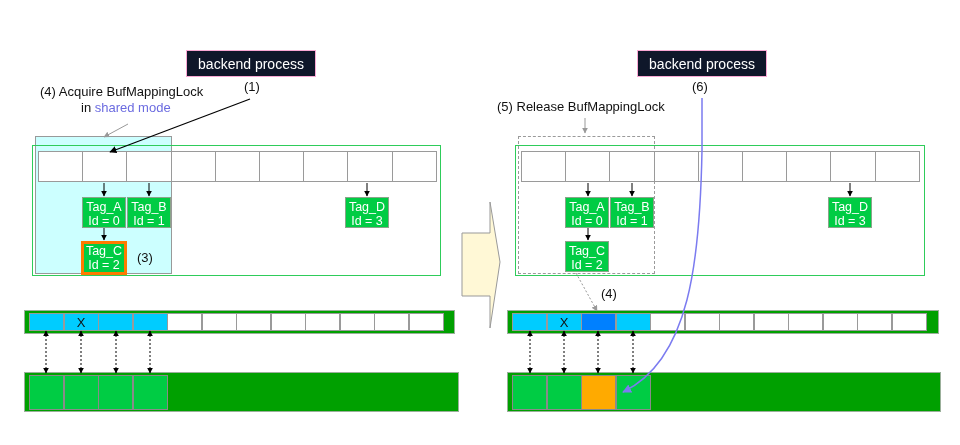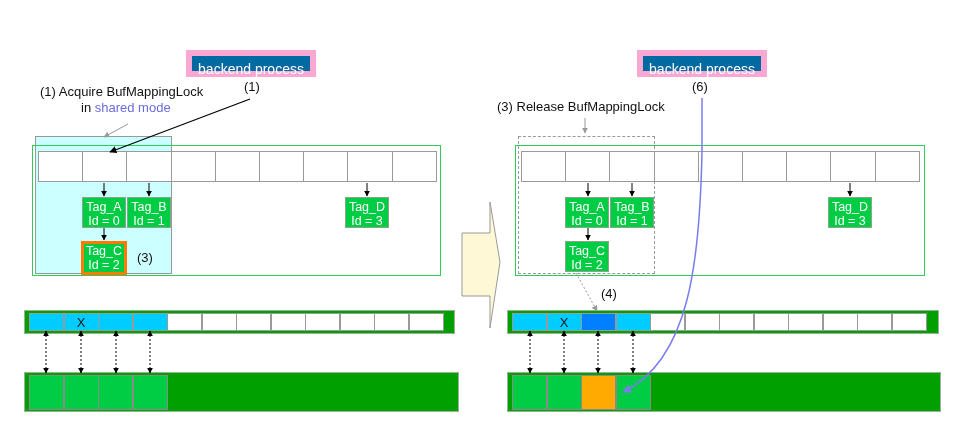--- a/index.html
+++ b/index.html
@@ -1,20 +1,20 @@
 <!DOCTYPE html>
 <html><head>
 <meta charset="utf-8">
 <style>
   html, body { margin: 0; padding: 0; background: #ffffff; }
   body { width: 960px; height: 445px; position: relative; overflow: hidden;
          font-family: "Liberation Sans", "DejaVu Sans", sans-serif; }
   .abs { position: absolute; box-sizing: border-box; }
-  .backend { background: #0369a1; color: #fff; font-size: 14px; line-height: 26px;
-             text-align: center; border: 6px solid #f9a8d4; height: 27px; width: 130px; }
+  .backend { background: #0f172a; color: #fff; font-size: 14px; line-height: 26px;
+             text-align: center; border: 1px solid #f9a8d4; height: 27px; width: 130px; }
   .label { font-size: 13px; color: #111; white-space: nowrap; }
   .hl { color: #6b6be0; text-align: right; }
   .hash-frame { border: 1px solid #2ecc5a; }
   .slot { background: #fff; border: 1px solid #9a9a9a; height: 31px; }
   .tag { background: #00cc44; color: #fff; font-size: 12.5px; line-height: 14px;
          text-align: center; border: 1px solid #8aa58a; padding-top: 2px; }
   .tag.sel { border: 3px solid #ff7a00; padding-top: 0; }
   .shared { background: #ccffff; border: 1px solid #999; }
   .dotted { border: 1px dashed #9a9a9a; }
   .desc-bar { background: #00a000; border: 1px solid #9bb09b; height: 24px; }
@@ -22,21 +22,21 @@
           text-align: center; line-height: 17px; color: #111; }
   .pool-bar { background: #00a000; border: 1px solid #9bb09b; height: 40px; }
   .page { top: 2px; height: 35px; border: 1px solid #8a8a8a; background: #00cc44; }
   svg.ov { position: absolute; left: 0; top: 0; pointer-events: none; }
 </style>
 </head>
 <body>
 
 <div class="abs backend" style="left:186px;top:50px;">backend process</div>
 <div class="abs label" style="left:244px;top:79px;">(1)</div>
-<div class="abs label" style="left:40px;top:84px;">(1)  Acquire BufMappingLock</div>
+<div class="abs label" style="left:40px;top:84px;">(4)  Acquire BufMappingLock</div>
 <div class="abs label" style="left:81px;top:100px;">
   <span>in </span><span class="hl">shared mode</span>
 </div>
 
 <div class="abs shared" style="left:35px;top:136px;width:137px;height:138px;"></div>
 <div class="abs hash-frame" style="left:32px;top:145px;width:409px;height:131px;"></div>
 
 <div id="slots-left">
     <div class="abs slot" style="left: 38px; top: 151px; width: 45.2px;"></div>
     <div class="abs slot" style="left: 82.2px; top: 151px; width: 45.2px;"></div>
@@ -90,21 +90,21 @@
     <div class="abs page" style="left: 98px; top: 375px; width: 35px; background: rgb(0, 204, 68);"></div>
     <div class="abs page" style="left: 132.5px; top: 375px; width: 35px; background: rgb(0, 204, 68);"></div>
   </div>
 
 <svg class="ov" width="960" height="445">
   <polygon points="462,233 490,233 490,202 500,262 490,328 490,296 462,296" fill="#fff8d6" stroke="#999" stroke-width="1"></polygon>
 </svg>
 
 <div class="abs backend" style="left:637px;top:50px;">backend process</div>
 <div class="abs label" style="left:692px;top:79px;">(6)</div>
-<div class="abs label" style="left:497px;top:99px;">(3)  Release BufMappingLock</div>
+<div class="abs label" style="left:497px;top:99px;">(5)  Release BufMappingLock</div>
 
 <div class="abs dotted" style="left:518px;top:136px;width:137px;height:138px;"></div>
 <div class="abs hash-frame" style="left:515px;top:145px;width:410px;height:131px;"></div>
 
 <div id="slots-right">
     <div class="abs slot" style="left: 521px; top: 151px; width: 45.2px;"></div>
     <div class="abs slot" style="left: 565.2px; top: 151px; width: 45.2px;"></div>
     <div class="abs slot" style="left: 609.4px; top: 151px; width: 45.2px;"></div>
     <div class="abs slot" style="left: 653.6px; top: 151px; width: 45.2px;"></div>
     <div class="abs slot" style="left: 697.8px; top: 151px; width: 45.2px;"></div>

